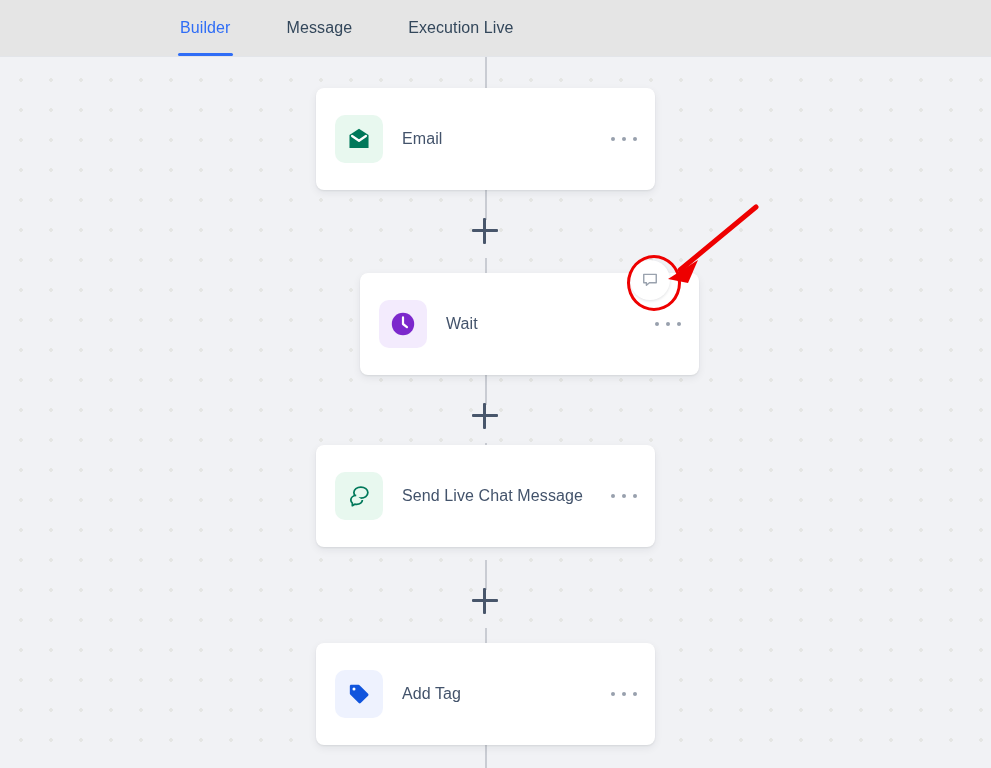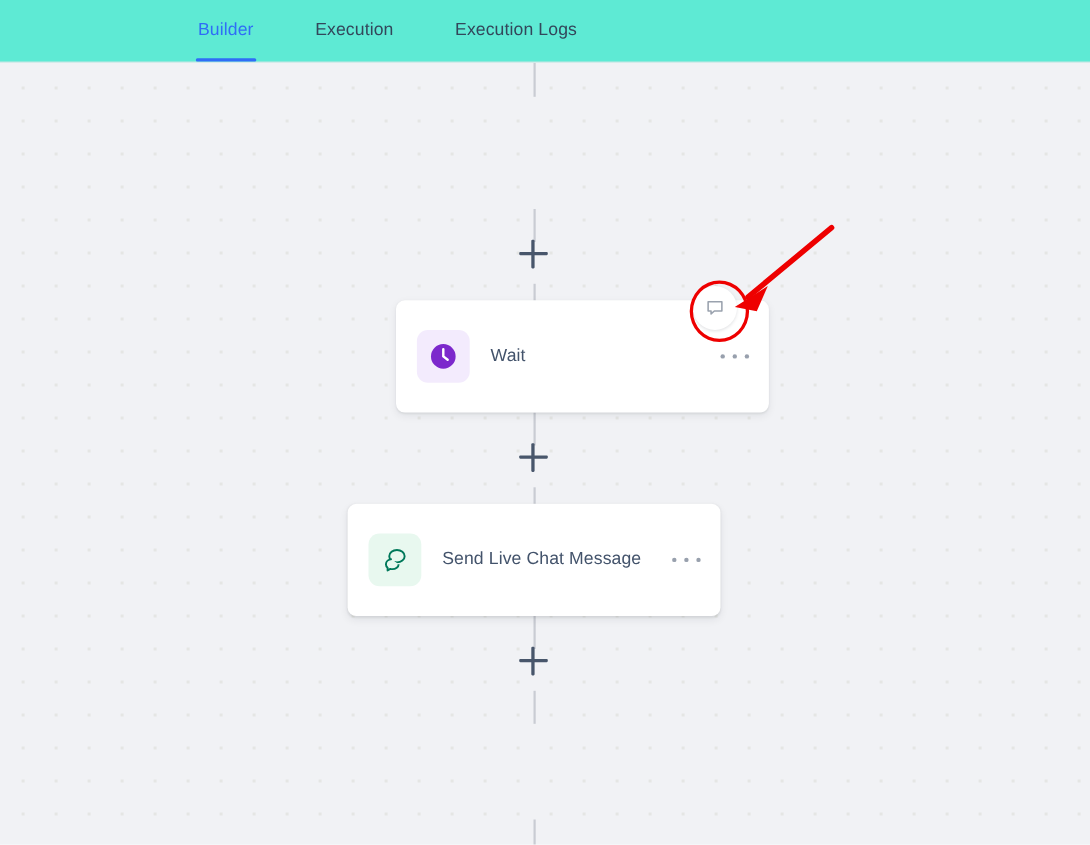--- a/index.html
+++ b/index.html
@@ -20,21 +20,21 @@
     height: 768px;
     overflow: hidden;
   }
 
   
   .tabbar {
     position: absolute;
     left: 0; top: 0;
     width: 991px;
     height: 57px;
-    background: #5eead4;
+    background: #e5e5e5;
     border-bottom: 1px solid #e3e5e9;
     box-sizing: border-box;
     display: flex;
     align-items: flex-start;
     padding-left: 180px;
   }
   .tab {
     position: relative;
     height: 56px;
     display: flex;
@@ -183,75 +183,103 @@
 </head>
 <body>
 
 <div id="app">
 
   <div class="tabbar">
     <div class="tab active">
       <span class="tab-label">Builder</span>
     </div>
     <div class="tab">
-      <span class="tab-label">Execution</span>
+      <span class="tab-label">Message</span>
     </div>
     <div class="tab">
-      <span class="tab-label">Execution Logs</span>
+      <span class="tab-label">Execution Live</span>
     </div>
   </div>
 
   <div class="canvas">
 
     <div class="spine" style="top:0px;   height:31px;"></div>
     <div class="spine" style="top:133px; height:30px;"></div>
     <div class="spine" style="top:201px; height:30px;"></div>
     <div class="spine" style="top:318px; height:30px;"></div>
     <div class="spine" style="top:386px; height:30px;"></div>
     <div class="spine" style="top:503px; height:30px;"></div>
     <div class="spine" style="top:571px; height:30px;"></div>
     <div class="spine" style="top:688px; height:23px;"></div>
 
+    <div class="node" style="top:31px;">
+      <div class="node-icon" style="background:#e8f8ef;">
+        <svg width="26" height="26" viewBox="0 0 24 24">
+          <path d="M12 2.6 3.2 8.2v12.2h17.6V8.2z" fill="#00785a"></path>
+          <path d="M5.6 9.2 12 13.6l6.4-4.4" fill="none" stroke="#ffffff" stroke-width="2.1" stroke-linecap="round" stroke-linejoin="round"></path>
+        </svg>
+      </div>
+      <div class="node-label">Email</div>
+      <div class="node-menu">
+        <i></i>
+          <i></i>
+          <i></i>
+      </div>
+    </div>
 
     <div class="plus" style="top:161px;"></div>
 
     <div class="node" style="top:216px;margin-left:44px;">
       <div class="node-icon" style="background:#f3ebfd;">
         <svg width="28" height="28" viewBox="0 0 24 24">
           <circle cx="12" cy="12" r="9.6" fill="#7c28cc"></circle>
           <path d="M12 6.4V12l3.4 2.6" fill="none" stroke="#ffffff" stroke-width="1.9" stroke-linecap="round" stroke-linejoin="round"></path>
         </svg>
       </div>
       <div class="node-label">Wait</div>
       <div class="node-menu">
         <i></i>
           <i></i>
           <i></i>
       </div>
     </div>
 
     <div class="plus" style="top:346px;"></div>
 
-    <div class="node" style="top:401px;">
+    <div class="node" style="top:388px;">
       <div class="node-icon" style="background:#e8f8ef;">
         <svg width="28" height="28" viewBox="0 0 24 24">
           <path d="M13.6 4.3c-3.3 0-6 2.1-6 4.8 0 1.3.6 2.5 1.6 3.4v2.6l2.5-1.5c.6.2 1.2.3 1.9.3 3.3 0 6-2.1 6-4.8s-2.7-4.8-6-4.8z" fill="none" stroke="#00785a" stroke-width="1.5" stroke-linejoin="round"></path>
           <path d="M9.6 11.4c-2.6.2-4.6 1.9-4.6 4 0 1 .5 2 1.3 2.7v2.2l2.1-1.3c.5.2 1 .2 1.6.2 2.7 0 4.9-1.7 4.9-3.8" fill="#e8f8ef" stroke="#00785a" stroke-width="1.5" stroke-linejoin="round"></path>
         </svg>
       </div>
       <div class="node-label">Send Live Chat Message</div>
       <div class="node-menu">
         <i></i>
           <i></i>
           <i></i>
       </div>
     </div>
 
     <div class="plus" style="top:531px;"></div>
 
+    <div class="node" style="top:586px;">
+      <div class="node-icon" style="background:#eef2fe;">
+        <svg width="27" height="27" viewBox="0 0 24 24">
+          <path d="M11.2 3.4H4.6c-.7 0-1.2.5-1.2 1.2v6.6c0 .3.1.6.35.85l7.6 7.6c.47.47 1.23.47 1.7 0l6.6-6.6c.47-.47.47-1.23 0-1.7l-7.6-7.6a1.2 1.2 0 0 0-.85-.35z" fill="#1155dd"></path>
+          <circle cx="7.1" cy="7.1" r="1.35" fill="#ffffff"></circle>
+        </svg>
+      </div>
+      <div class="node-label">Add Tag</div>
+      <div class="node-menu">
+        <i></i>
+          <i></i>
+          <i></i>
+      </div>
+    </div>
 
     <div class="comment-btn" style="top:203px;">
       <svg width="20" height="20" viewBox="0 0 24 24">
         <path d="M4.5 5.2h15v10.1h-8.2l-3.6 3.1v-3.1H4.5z" fill="none" stroke="#9aa2ae" stroke-width="1.7" stroke-linejoin="round"></path>
       </svg>
     </div>
 
     <div class="annot-ellipse" style="top:198px;"></div>
 
     <svg class="annot-arrow" style="top:140px;" viewBox="0 0 130 105">

